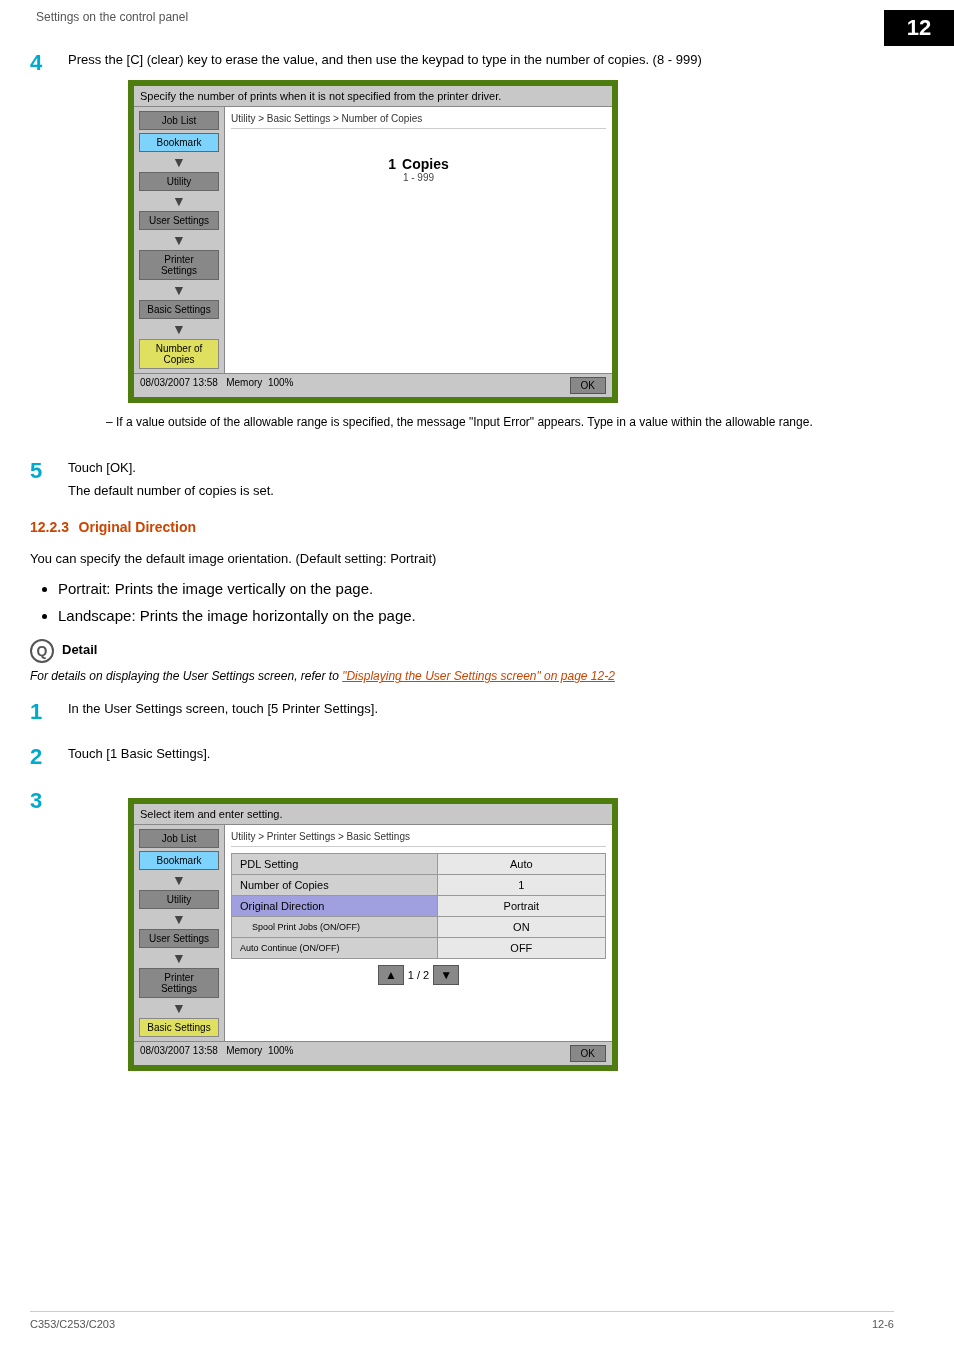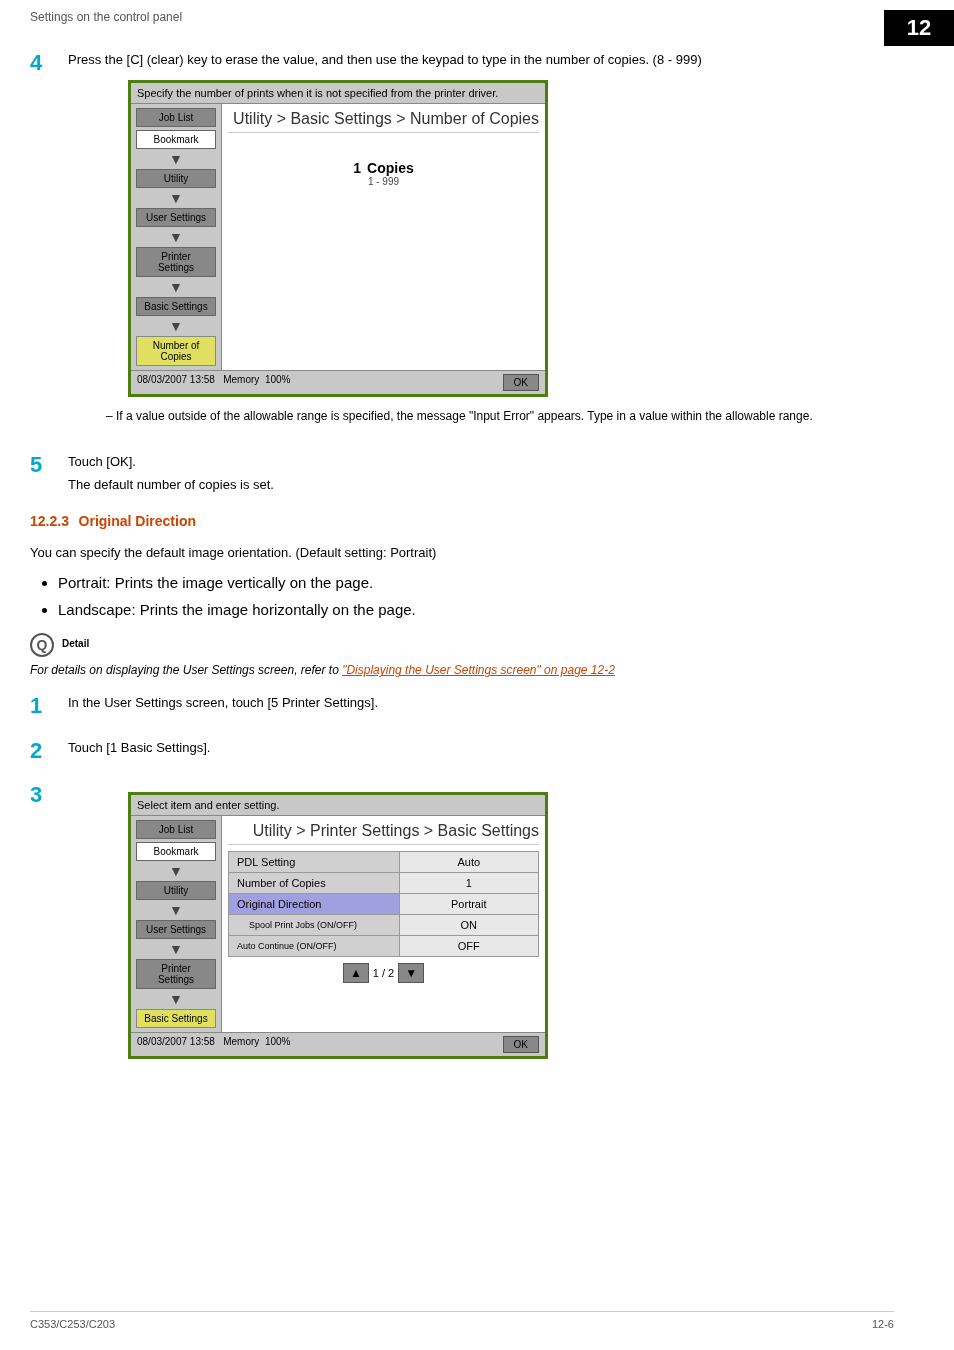--- a/index.html
+++ b/index.html
@@ -25,21 +25,21 @@
       width: 70px;
       height: 36px;
       display: flex;
       align-items: center;
       justify-content: center;
     }
 
     .header-line {
       position: absolute;
       top: 10px;
-      left: 30px;
+      left: 36px;
       font-size: 12px;
       color: #555;
     }
 
     .main-content {
       position: absolute;
       top: 50px;
       left: 30px;
       right: 60px;
     }
@@ -96,40 +96,40 @@
     .bullet-list {
       list-style: disc;
       margin-left: 28px;
       margin-bottom: 10px;
       font-size: 15px;
       line-height: 1.8;
     }
 
     .detail-title {
       font-weight: bold;
-      font-size: 10px;
+      font-size: 13px;
       margin-bottom: 4px;
     }
 
     .detail-text {
       font-size: 12px;
       font-style: italic;
       line-height: 1.5;
     }
 
     .detail-link {
       color: #cc4400;
       font-style: italic;
     }
 
     
     .printer-screen {
-      border: 3px solid #4d7c0f;
+      border: 6px solid #4d7c0f;
       background: #c8c8c8;
-      width: 420px;
+      width: 490px;
       margin: 10px 0 10px 60px;
       padding: 0;
       font-size: 11px;
     }
 
     .screen-header {
       background: #c8c8c8;
       padding: 4px 6px;
       font-size: 11px;
       color: #000;
@@ -155,44 +155,43 @@
       background: #888;
       color: #000;
       font-size: 10px;
       padding: 3px 6px;
       width: 80px;
       text-align: center;
       border: 1px solid #666;
     }
 
     .sidebar-btn.active {
-      background: #ffffff;
+      background: #7dd3fc;
       border: 1px solid #666;
     }
 
     .sidebar-arrow {
       font-size: 14px;
       color: #444;
       line-height: 1;
     }
 
     .screen-main {
       flex: 1;
       background: #fff;
       padding: 6px;
       border-left: 1px solid #888;
     }
 
     .screen-path {
-      font-size: 16px;
+      font-size: 10px;
       color: #333;
       margin-bottom: 6px;
       border-bottom: 1px solid #ccc;
       padding-bottom: 4px;
-      text-align: right;
     }
 
     .copies-display {
       display: flex;
       flex-direction: column;
       align-items: center;
       justify-content: center;
       height: 70px;
       font-size: 12px;
     }

